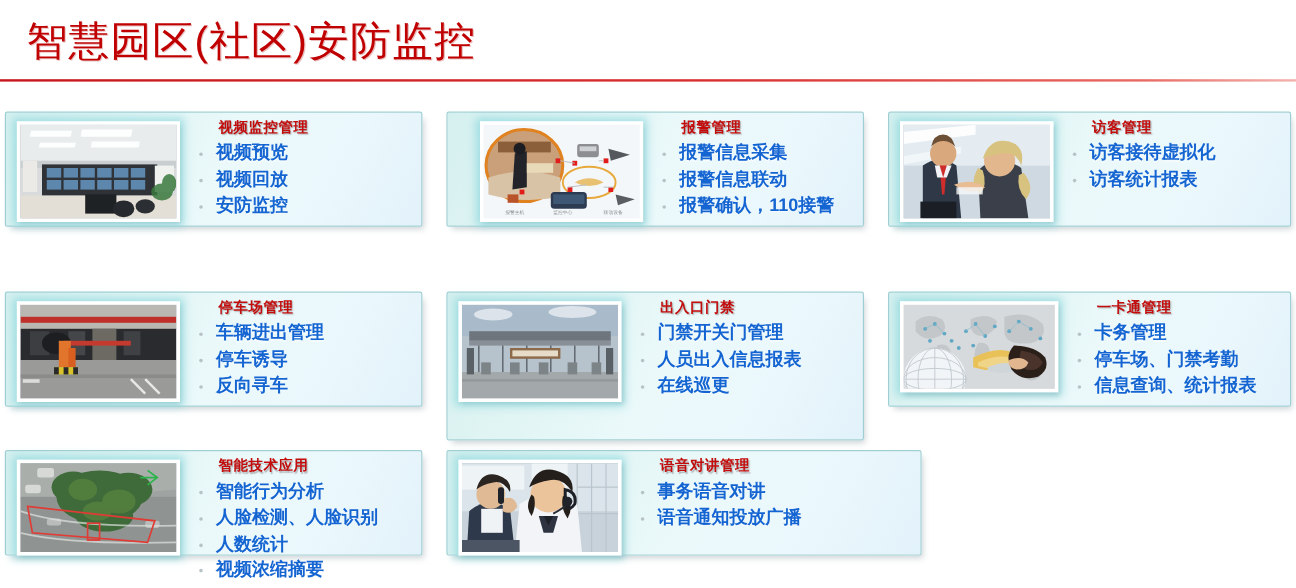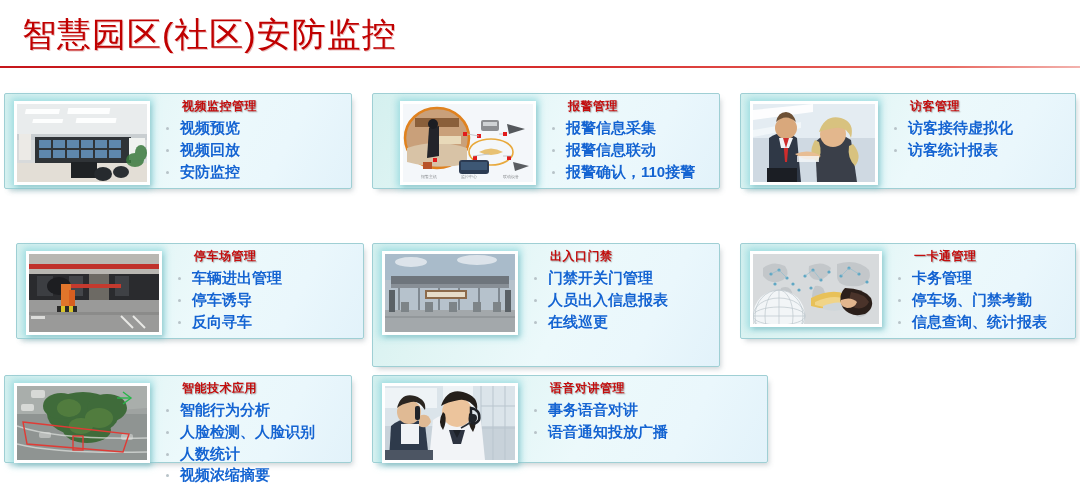--- a/index.html
+++ b/index.html
@@ -248,21 +248,21 @@
       <div class="txt">
         <div class="card-heading">访客管理</div>
         <ul class="bullets">
           <li>访客接待虚拟化</li>
           <li>访客统计报表</li>
         </ul>
       </div>
     </div>
   </div>
 
-  <div class="card" style="left:16px; top:243px; width:348px; height:96px;">
+  <div class="card" style="left:4px; top:243px; width:348px; height:96px;">
     <div class="card-inner">
       <div class="thumb-wrap">
         <div class="thumb" style="width:130px;height:78px;">
           <svg width="130" height="78" viewBox="0 0 130 78">
             <rect width="130" height="78" fill="#8f9093"></rect>
             <rect x="0" y="0" width="130" height="22" fill="#b9b7b2"></rect>
             <rect x="0" y="10" width="130" height="5" fill="#c0302a"></rect>
             <rect x="0" y="20" width="130" height="26" fill="#2a2b2e"></rect>
             <rect x="8" y="22" width="16" height="20" fill="#3c3e42"></rect>
             <rect x="40" y="22" width="14" height="20" fill="#44464a"></rect>

